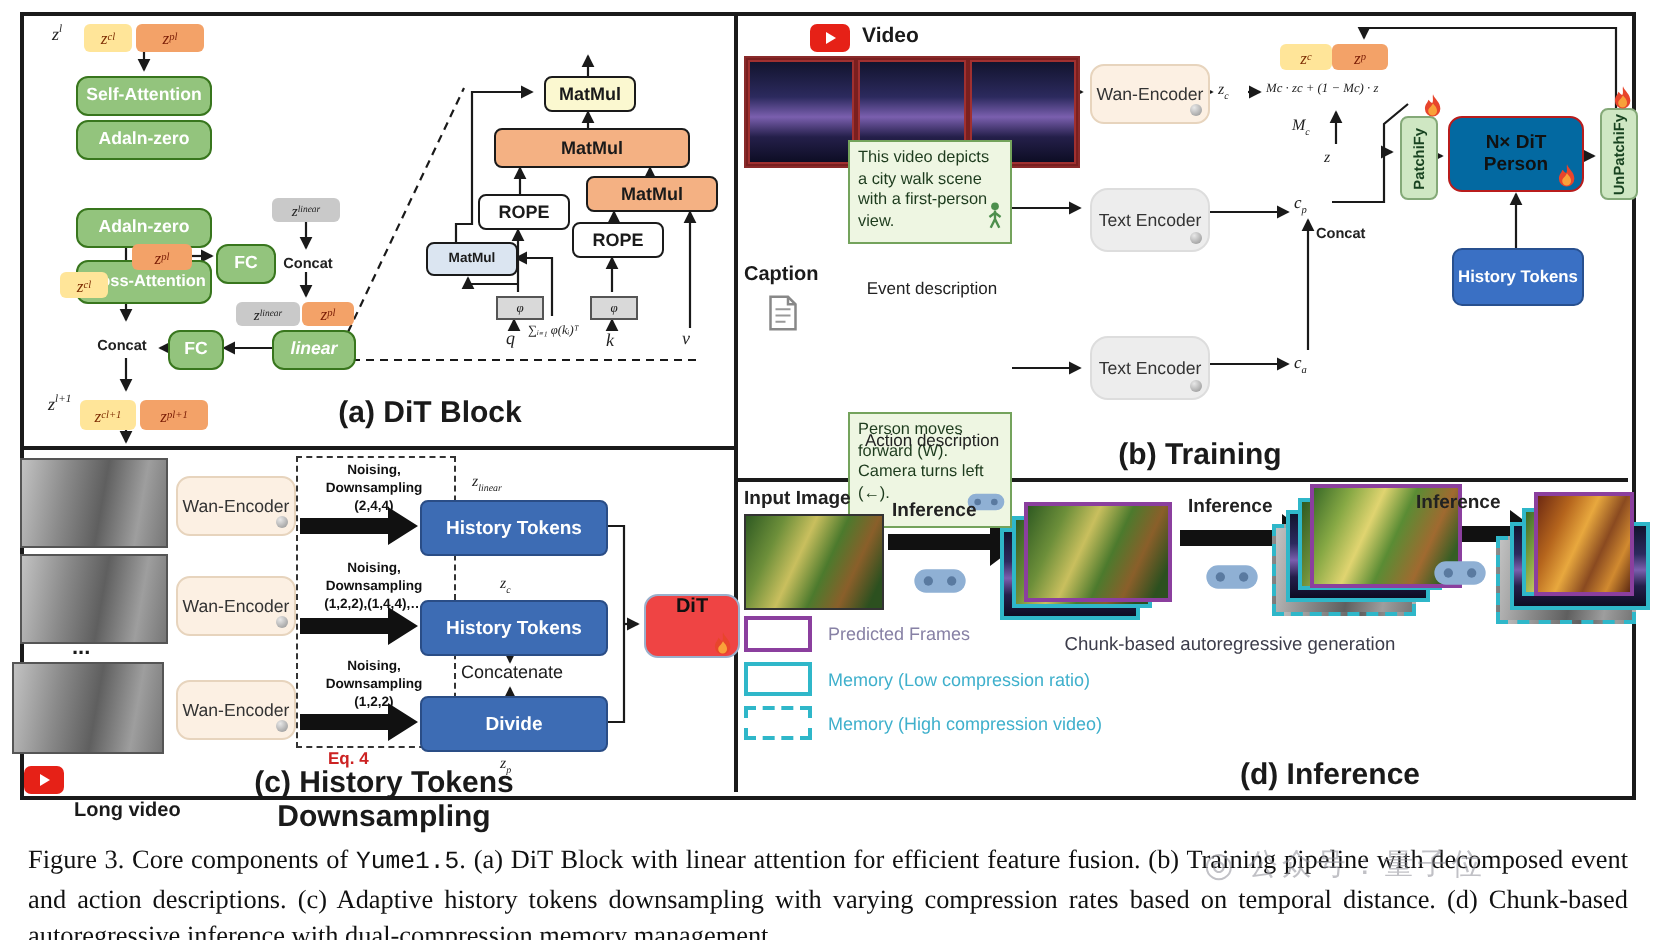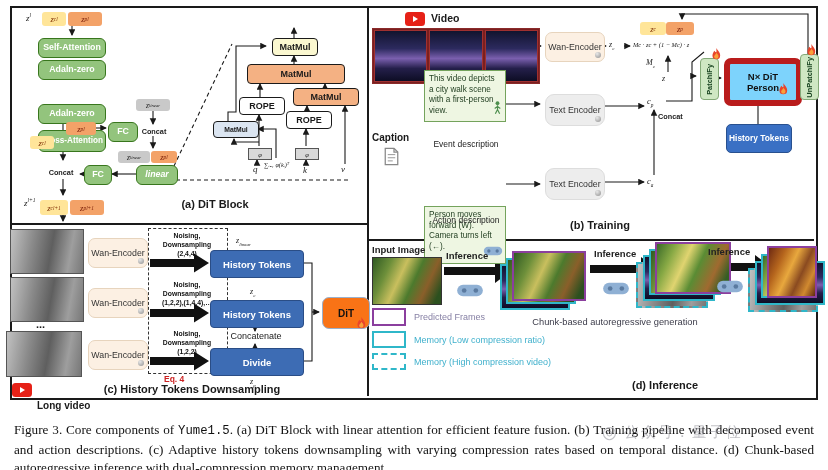--- a/index.html
+++ b/index.html
@@ -35,43 +35,43 @@
         display:flex;flex-direction:column;align-items:center;justify-content:center;line-height:1.15;text-align:center;}
   .tebox{background:#ededed;border:1px solid #ddd;border-radius:9px;font-size:8.8px;color:#333;
         display:flex;flex-direction:column;align-items:center;justify-content:center;line-height:1.15;text-align:center;}
   .sphere{position:absolute;right:3px;bottom:3px;width:6px;height:6px;border-radius:50%;
           background:radial-gradient(circle at 35% 30%,#e8e8e8,#8f8f8f);}
   .greenNote{background:#eef6e2;border:1.4px solid #74a35c;font-size:8.2px;line-height:1.3;color:#1d3b1d;
              padding:3px 4px;box-sizing:border-box;text-align:left;position:relative;}
   .patch{background:#cfe7c3;border:1px solid #84a978;border-radius:4px;color:#17421f;font-weight:bold;font-size:7.4px;
          display:flex;align-items:center;justify-content:center;}
   .vert{writing-mode:vertical-rl;transform:rotate(180deg);}
-  .ditb{background:#7dd3fc;border:6px solid #b91c1c;border-radius:7px;color:#111;font-weight:bold;font-size:9.5px;
+  .ditb{background:#0369a1;border:1px solid #b91c1c;border-radius:7px;color:#111;font-weight:bold;font-size:9.5px;
         display:flex;flex-direction:column;align-items:center;justify-content:center;line-height:1.2;}
   .htb{background:#3a70c4;border:1px solid #28508f;border-radius:5px;color:#fff;font-weight:bold;font-size:8.4px;
        display:flex;flex-direction:column;align-items:center;justify-content:center;line-height:1.15;text-align:center;}
   
   .bluebox{background:#3d6cb4;border:1px solid #2a4d86;border-radius:4px;color:#fff;font-weight:bold;font-size:9.5px;
            display:flex;align-items:center;justify-content:center;}
   .noise{font-size:6.8px;font-weight:bold;text-align:center;line-height:1.3;color:#111;}
   .dashedbox{border:1.6px dashed #333;}
-  .ditc{background:#f97316;border:1px solid #9ab0cc;border-radius:7px;color:#111;font-weight:bold;font-size:10px;
-        display:flex;align-items:center;justify-content:center;}
+  .ditc{background:#ef4444;border:1px solid #9ab0cc;border-radius:7px;color:#111;font-weight:bold;font-size:10px;
+        display:flex;align-items:flex-start;justify-content:center;}
   .eq{color:#cc2222;font-weight:bold;font-size:8.5px;}
   
   .frame{box-sizing:border-box;}
   .night{background:linear-gradient(180deg,#12142e 0%,#2c2a5e 35%,#7a5fae 55%,#241f4a 75%,#0d0d24 100%);}
   .grayf{background:linear-gradient(100deg,#c2c2c2,#8a8a8a 30%,#5f5f5f 55%,#9e9e9e 80%,#777);border:1px solid #555;}
   .forest{background:linear-gradient(115deg,#2f5a22,#6d8f3a 22%,#c9bf5e 40%,#4c7a2d 58%,#8a5f2a 75%,#2c501f 92%);}
   .forest2{background:linear-gradient(115deg,#3a6a28,#86a844 20%,#e0d470 38%,#5a8c34 55%,#a06a30 75%,#355e24 90%);}
   .orangef{background:linear-gradient(115deg,#6e2a12,#b5651d 25%,#e8a83e 45%,#8a4a20 65%,#d18a30 82%,#5e2a12);}
   .mem{border:2px solid #2fb7c9;}
   .memd{border:2px dashed #2fb7c9;}
   .pred{border:2px solid #8b3f9e;}
-  .ptitle{font-weight:bold;font-size:11px;text-align:center;}
+  .ptitle{font-weight:bold;font-size:15px;text-align:center;}
   .slabel{font-size:8.5px;color:#222;}
   .dlabel{font-size:9.5px;font-weight:600;color:#222;}
   .legtxt{font-size:9px;}
   .videostrip{display:flex;gap:2px;background:#7a1f1f;border:1.5px solid #8a2a2a;box-sizing:border-box;padding:1px;}
   .videostrip > div{flex:1;border:1px solid #a03030;}
   
   .caption{position:absolute;left:14px;top:408px;width:800px;font-family:"Liberation Serif",serif;
            font-size:13.2px;line-height:1.42;text-align:justify;color:#111;}
   .caption code{font-family:"Liberation Mono",monospace;font-size:12.3px;}
   .watermark{display:flex;align-items:center;gap:5px;color:#8f8f98;opacity:.55;font-size:15px;letter-spacing:2px;z-index:3;}

